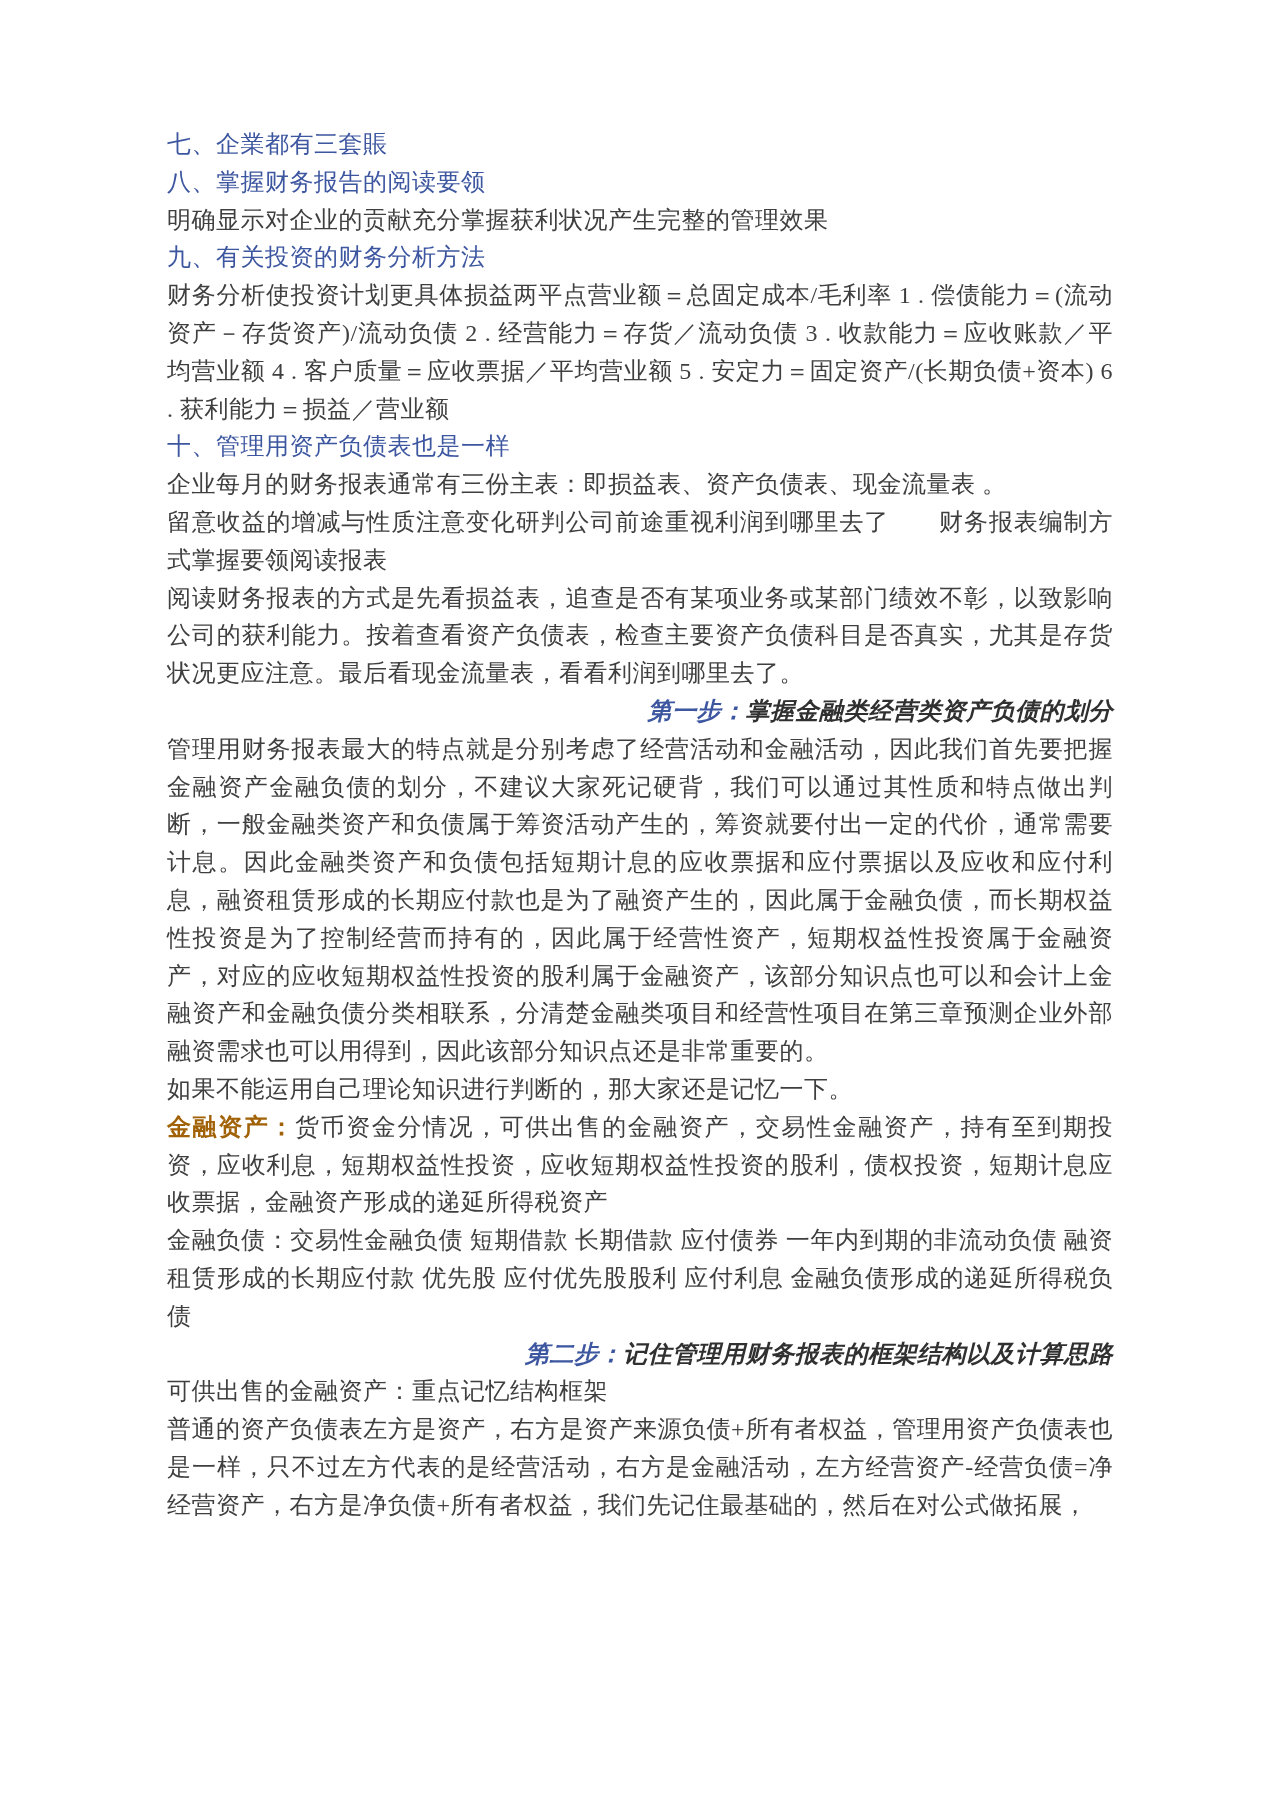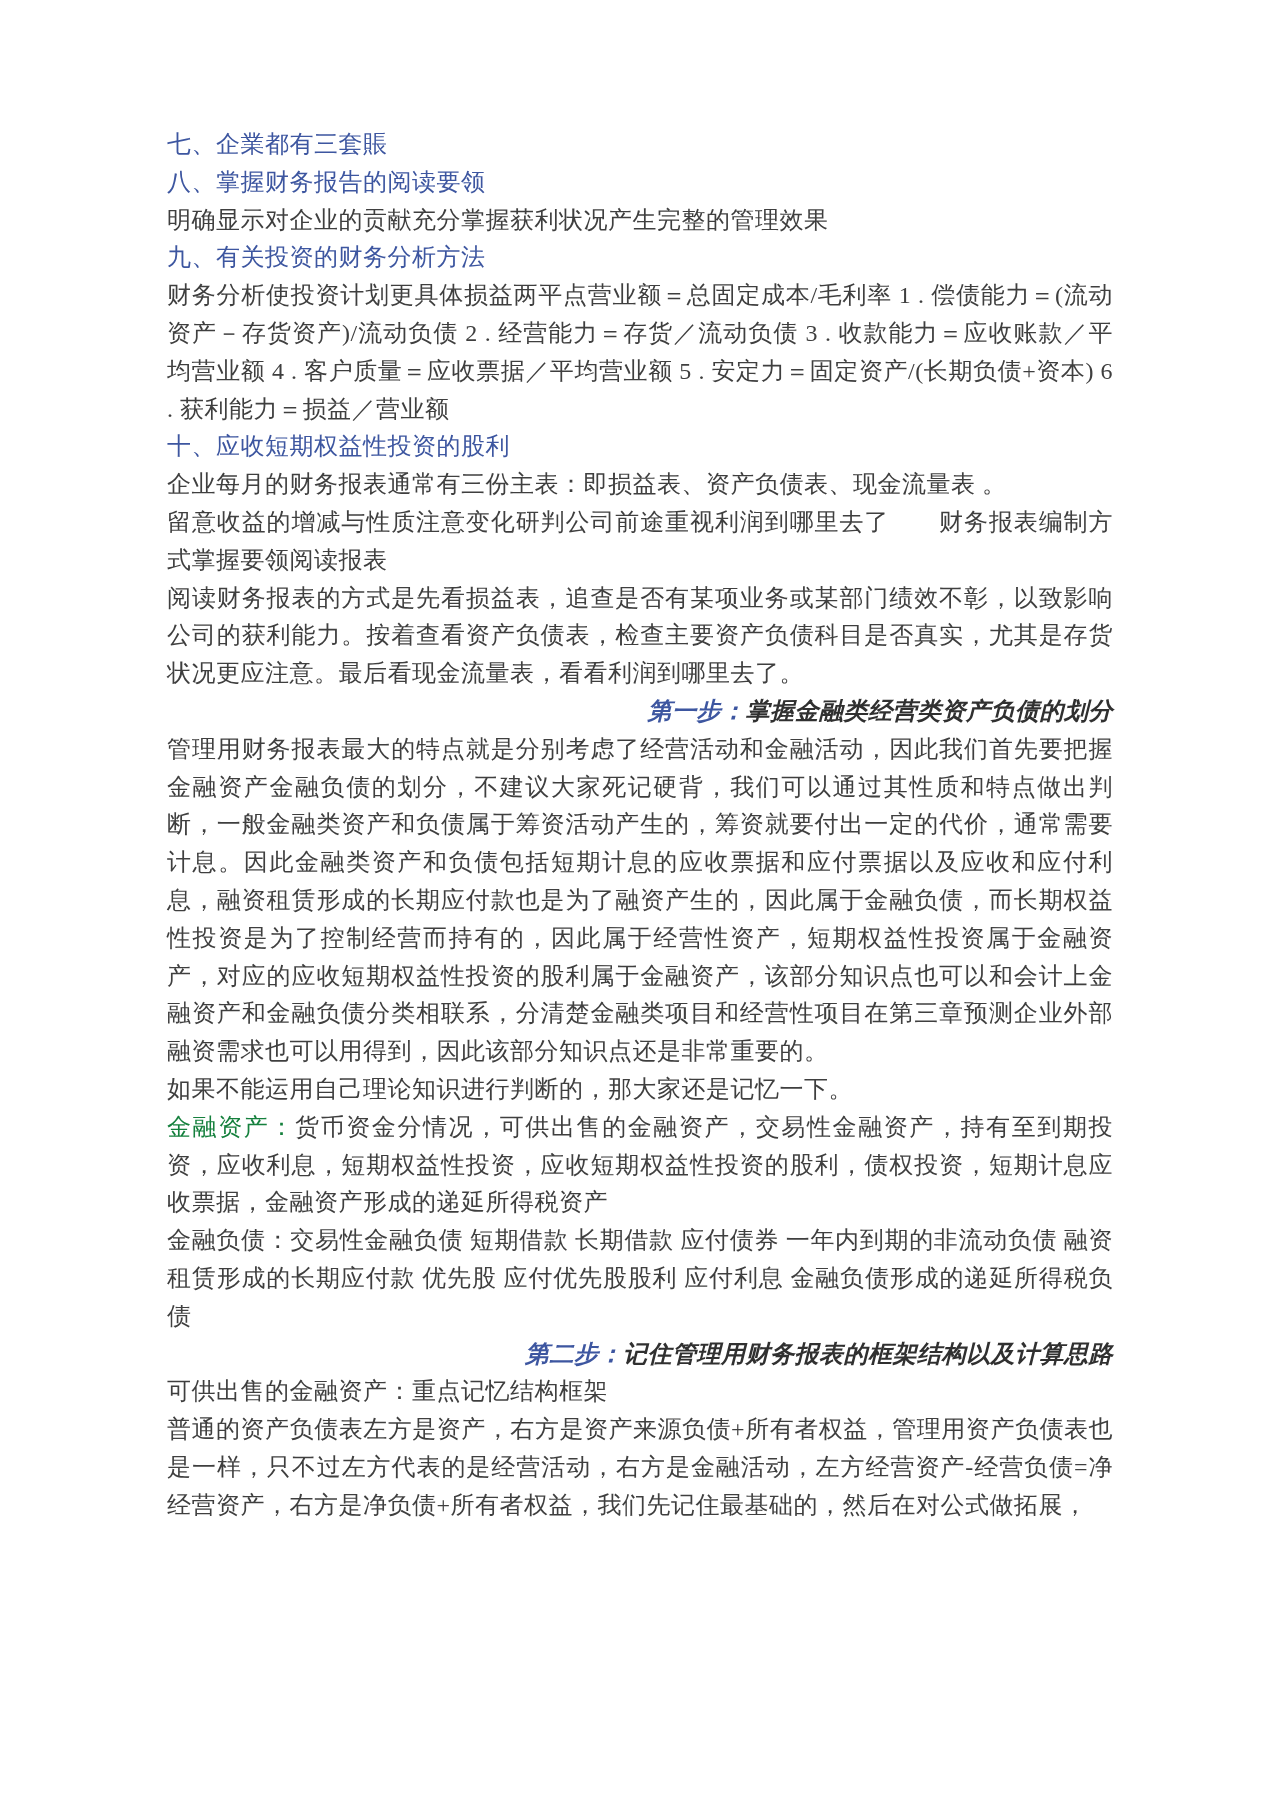--- a/index.html
+++ b/index.html
@@ -18,36 +18,36 @@
     overflow: hidden;
   }
   .page p { margin: 0; padding: 0; }
   .para { text-align: justify; text-justify: inter-ideograph; }
   .heading {
     color: #3d56a0;
     text-align: left;
   }
   .step-line { text-align: right; font-weight: bold; color: #303030; font-style: italic; }
   .step-lead { color: #3d56a0; font-weight: bold; }
-  .term-lead { font-weight: normal; color: #15803d; }
+  .term-lead { font-weight: bold; color: #a16207; }
 </style>
 </head>
 <body>
 
 <div class="page">
 
   <p class="heading">七、企業都有三套賬</p>
 
   <p class="heading">八、掌握财务报告的阅读要领</p>
   <p class="para">明确显示对企业的贡献充分掌握获利状况产生完整的管理效果</p>
 
   <p class="heading">九、有关投资的财务分析方法</p>
   <p class="para">财务分析使投资计划更具体损益两平点营业额＝总固定成本/毛利率 1 . 偿债能力＝(流动资产－存货资产)/流动负债 2 . 经营能力＝存货／流动负债 3 . 收款能力＝应收账款／平均营业额 4 . 客户质量＝应收票据／平均营业额 5 . 安定力＝固定资产/(长期负债+资本) 6 . 获利能力＝损益／营业额</p>
 
-  <p class="heading">十、应收短期权益性投资的股利</p>
+  <p class="heading">十、管理用资产负债表也是一样</p>
   <p class="para">企业每月的财务报表通常有三份主表：即损益表、资产负债表、现金流量表 。</p>
   <p class="para">留意收益的增减与性质注意变化研判公司前途重视利润到哪里去了　　财务报表编制方式掌握要领阅读报表</p>
   <p class="para">阅读财务报表的方式是先看损益表，追查是否有某项业务或某部门绩效不彰，以致影响公司的获利能力。按着查看资产负债表，检查主要资产负债科目是否真实，尤其是存货状况更应注意。最后看现金流量表，看看利润到哪里去了。</p>
 
   <p class="step-line">
     <span class="step-lead">第一步：</span><span>掌握金融类经营类资产负债的划分</span>
   </p>
   <p class="para">管理用财务报表最大的特点就是分别考虑了经营活动和金融活动，因此我们首先要把握金融资产金融负债的划分，不建议大家死记硬背，我们可以通过其性质和特点做出判断，一般金融类资产和负债属于筹资活动产生的，筹资就要付出一定的代价，通常需要计息。因此金融类资产和负债包括短期计息的应收票据和应付票据以及应收和应付利息，融资租赁形成的长期应付款也是为了融资产生的，因此属于金融负债，而长期权益性投资是为了控制经营而持有的，因此属于经营性资产，短期权益性投资属于金融资产，对应的应收短期权益性投资的股利属于金融资产，该部分知识点也可以和会计上金融资产和金融负债分类相联系，分清楚金融类项目和经营性项目在第三章预测企业外部融资需求也可以用得到，因此该部分知识点还是非常重要的。</p>
   <p class="para">如果不能运用自己理论知识进行判断的，那大家还是记忆一下。</p>
 

